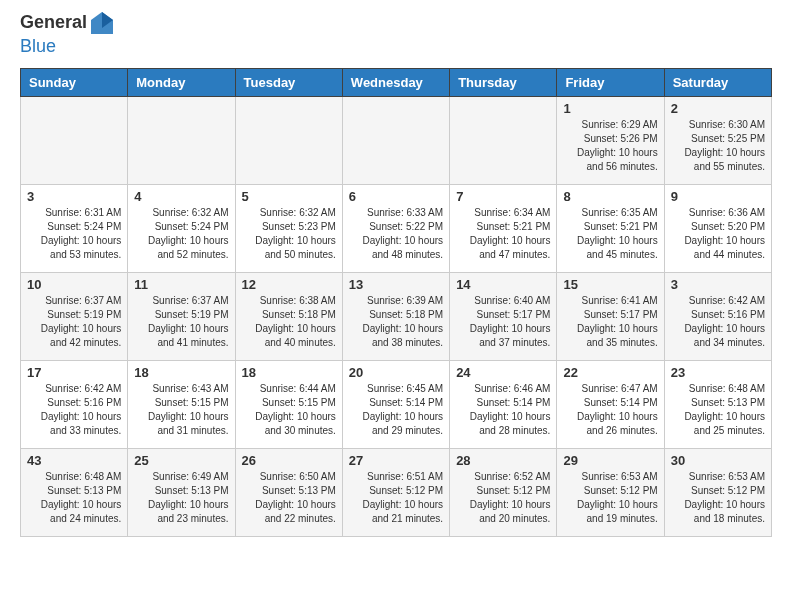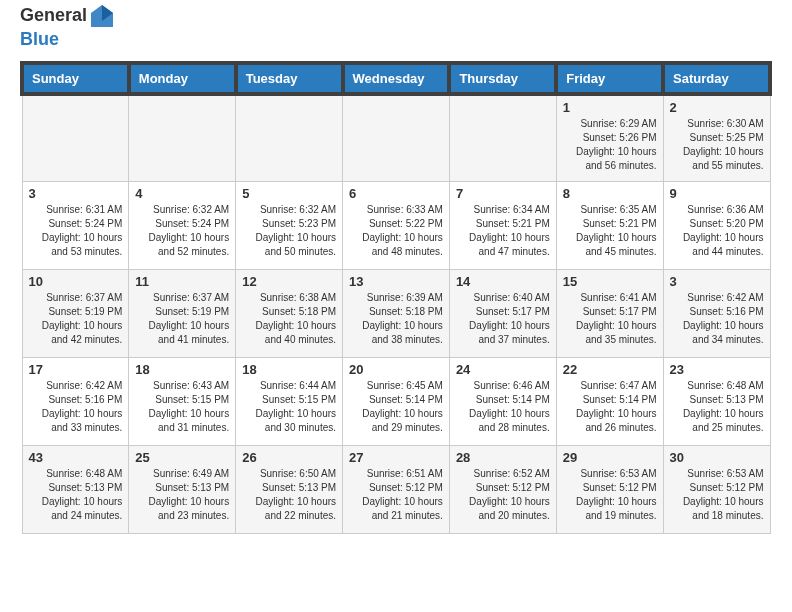--- a/index.html
+++ b/index.html
@@ -1,36 +1,36 @@
 <!DOCTYPE html>
 <html><head>
   <meta charset="utf-8">
   <style>
     * { box-sizing: border-box; margin: 0; padding: 0; }
     body { font-family: Arial, sans-serif; background: #fff; width: 792px; min-height: 612px; }
     
-    .header { display: flex; align-items: center; justify-content: space-between; padding: 3px 20px 10px 20px; }
+    .header { display: flex; align-items: center; justify-content: space-between; padding: 10px 20px 10px 20px; }
     .logo { display: flex; align-items: center; }
     .logo-text { font-size: 18px; font-weight: bold; line-height: 1.2; }
     .logo-general { color: #333; }
     .logo-blue { color: #1a6fbb; }
     
     .title-block { text-align: right; }
     .month-year { font-size: 36px; color: #333; font-weight: normal; }
     .location { font-size: 16px; color: #555; }
     
     .calendar { width: 100%; border-collapse: collapse; margin: 0 10px; width: calc(100% - 20px); margin: 0 10px; }
     
     .cal-header th {
       background-color: #2b7bbf;
       color: white;
       text-align: left;
       padding: 6px 8px;
       font-size: 13px;
-      border: 4px solid #404040;
+      border: 1px solid #404040;
     }
     
     .cal-body td {
       vertical-align: top;
       border: 1px solid #ccc;
       padding: 4px 6px;
       font-size: 10.5px;
       color: #333;
       width: calc(100%/7);
       min-height: 80px;
@@ -50,21 +50,21 @@
 <body>
 
 <div class="header">
   <div class="logo">
     <div style="display:flex;align-items:center;">
       <div class="logo-text">
         <span class="logo-general">General</span><svg width="26" height="26" viewBox="0 0 26 26" style="display:inline-block;vertical-align:middle;margin:0 2px;">
           <polygon points="13,2 24,10 24,24 2,24 2,10" fill="#2b7bbf" opacity="0.9"></polygon>
           <polygon points="13,2 24,10 13,18" fill="#1a5f9e"></polygon>
         </svg><br>
-        <span class="logo-blue" style="color:#2b7bbf;font-size:18px;font-weight:bold;">Blue</span>
+        <span class="logo-blue" style="color:#2b7bbf;font-size:18px;font-weight:normal;">Blue</span>
       </div>
     </div>
   </div>
   <div class="title-block">
     <div class="month-year"></div>
     <div class="location"></div>
   </div>
 </div>
 
 <div class="calendar-wrapper">

